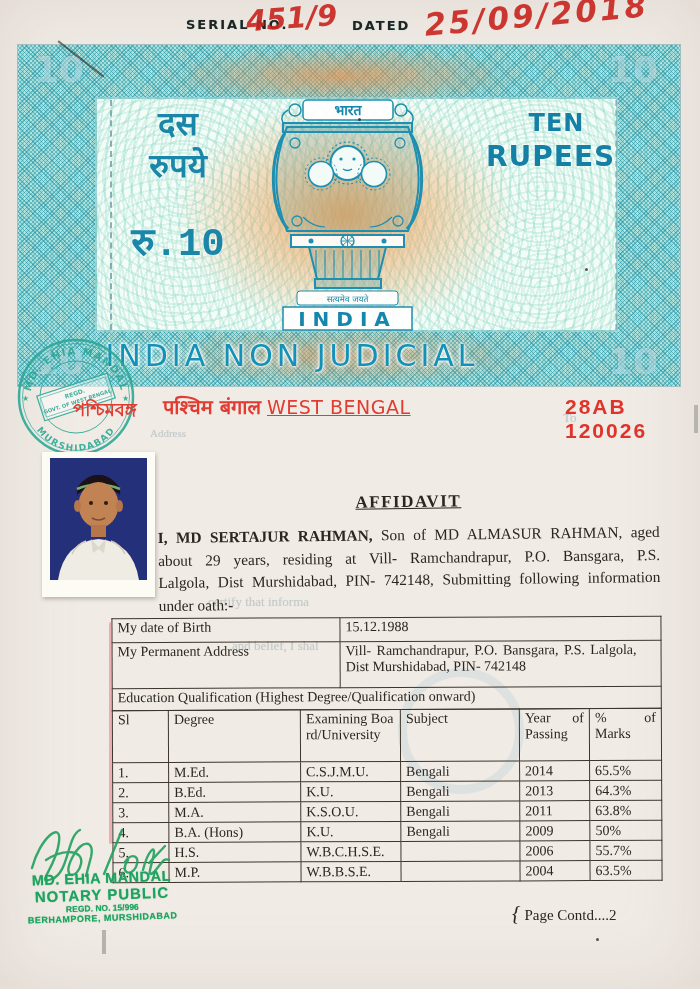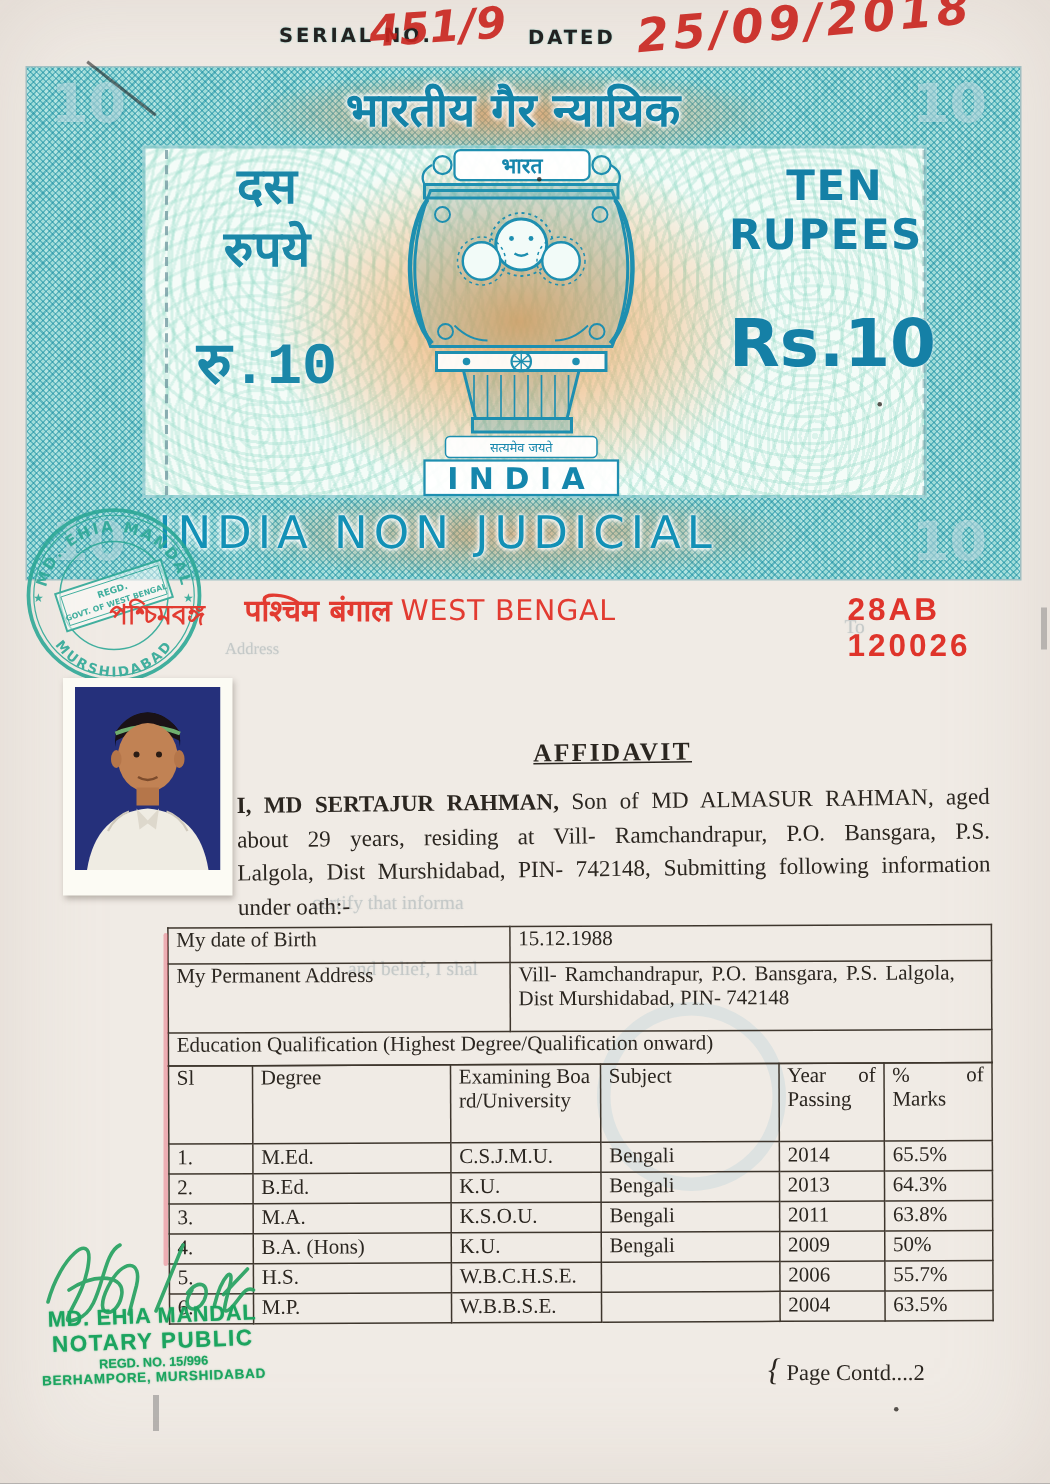--- a/index.html
+++ b/index.html
@@ -42,21 +42,21 @@
     border:2px solid rgba(35,150,165,.4);box-sizing:border-box;}
   .perf-dash-left{left:92px;top:55px;height:230px;width:0;border-left:2px dashed rgba(110,150,158,.75);}
   .perf-dash-right{left:597px;top:55px;height:230px;width:0;border-left:2px dashed rgba(110,150,158,.45);}
   .denom{font-family:"DejaVu Sans",sans-serif;font-weight:bold;color:#1b87a8;
     text-shadow:0 0 3px rgba(255,255,255,.9);text-align:center;}
   .denom-left{left:95px;top:62px;width:130px;font-family:Liberation Mono, monospace;}
   .denom-left .l1{font-size:33px;line-height:40px;}
   .denom-left .l2{font-size:33px;line-height:44px;}
   .denom-left .l3{font-size:39px;margin-top:22px;}
   .denom-right{left:468px;top:62px;width:125px;}
-  .denom-right .l1{font-size:28px;line-height:33px;letter-spacing:1px;color:#1580a6;margin-left:16px;}
+  .denom-right .l1{font-size:24px;line-height:33px;letter-spacing:1px;color:#1580a6;margin-left:16px;}
   .denom-right .l2{font-size:28px;line-height:34px;letter-spacing:1px;color:#1580a6;}
   .denom-right .l3{font-size:44px;margin-top:30px;color:#1580a6;}
   .band-title{left:0;top:293px;width:548px;text-align:center;
     font-family:"DejaVu Sans",sans-serif;font-weight:normal;font-size:30px;letter-spacing:4px;
     color:#1391b6;text-shadow:0 0 3px #fff,0 0 3px #fff,0 0 6px #fff;}
 
   
   .wb-red{font-family:"DejaVu Sans",sans-serif;color:#e23b31;z-index:5;}
   .wb-serial{font-family:"Liberation Sans",sans-serif;font-weight:bold;color:#df342b;
     font-size:21px;letter-spacing:2px;z-index:5;}
@@ -118,36 +118,34 @@
   <div class="abs serial-label" style="left:352px;top:18px;">DATED</div>
   <div class="abs hand-red" style="left:424px;top:-3px;font-size:31px;letter-spacing:3px;transform:rotate(-5deg);">25/09/2018</div>
 
   <div class="abs stamp-root">
     <div class="abs stamp-head-tint"></div>
     <div class="abs stamp-foot-tint"></div>
     <div class="abs wm10" style="left:16px;top:4px;">10</div>
     <div class="abs wm10" style="left:590px;top:4px;">10</div>
     <div class="abs wm10" style="left:16px;top:296px;">10</div>
     <div class="abs wm10" style="left:590px;top:296px;">10</div>
-    <div class="abs stamp-title">भारतीय गैर न्यायिक</div>
 
     <div class="abs inner-panel"></div>
     <div class="abs perf-dash-left"></div>
     <div class="abs perf-dash-right"></div>
 
     <div class="abs denom denom-left">
       <div class="l1">दस</div>
       <div class="l2">रुपये</div>
       <div class="l3">रु.10</div>
     </div>
 
     <div class="abs denom denom-right">
       <div class="l1">TEN</div>
       <div class="l2">RUPEES</div>
-      <div class="l3">Rs.10</div>
     </div>
 
     <svg class="abs" style="left:237px;top:52px;" width="185" height="235" viewBox="0 0 185 235">
       <g stroke="#1e8fb0" fill="none" stroke-width="2">
         <circle cx="40" cy="13" r="6" stroke-width="1.5"></circle>
         <circle cx="146" cy="13" r="6" stroke-width="1.5"></circle>
         <path d="M33,13 q-9,5 -5,13" stroke-width="1.5"></path>
         <path d="M152,13 q9,5 5,13" stroke-width="1.5"></path>
         <rect x="48" y="3" width="90" height="20" rx="4" fill="#ffffff" fill-opacity=".95" stroke-width="1.5"></rect>
         <path d="M32,30 h121 c14,34 14,70 0,104 h-121 c-14,-34 -14,-70 0,-104 z" fill="rgba(40,150,172,.16)"></path>
@@ -208,21 +206,21 @@
     <g transform="rotate(-18 62 63)">
       <rect x="25" y="50" width="74" height="26" fill="rgba(255,255,255,.55)" stroke="#2aa795" stroke-width="1.3"></rect>
       <rect x="28" y="53" width="68" height="20" fill="none" stroke="#2aa795" stroke-width=".6"></rect>
       <text x="62" y="61.5" text-anchor="middle" font-family="DejaVu Sans" font-size="6" font-weight="bold" fill="#2aa795">REGD.</text>
       <text x="62" y="69.5" text-anchor="middle" font-family="DejaVu Sans" font-size="5.2" font-weight="bold" fill="#2aa795">GOVT. OF WEST BENGAL</text>
     </g>
   </svg>
 
   <div class="abs wb-red" style="left:73px;top:396px;font-size:18px;font-weight:bold;">পশ্চিমবঙ্গ</div>
   <div class="abs wb-red" style="left:163px;top:393px;font-size:20px;font-weight:600;">पश्चिम बंगाल</div>
-  <div class="abs wb-red" style="left:267px;top:396px;font-size:19px;letter-spacing:.5px;">WEST BENGAL</div>
+  <div class="abs wb-red" style="left:267px;top:396px;font-size:19px;letter-spacing:.5px;text-decoration:underline;">WEST BENGAL</div>
   <div class="abs wb-serial" style="left:537px;top:395px;margin-left:28px;">28AB 120026</div>
 
   <div class="abs ghost" style="left:563px;top:410px;">To</div>
   <div class="abs ghost" style="left:150px;top:427px;font-size:11px;">Address</div>
   <div class="abs ghost" style="left:208px;top:594px;">certify that informa</div>
   <div class="abs ghost" style="left:232px;top:638px;">and belief, I shal</div>
   <div class="abs ghost-ring"></div>
 
   <div class="abs photo-frame">
     <svg style="position:absolute;left:8px;top:6px;" width="97" height="122" viewBox="0 0 97 122">

